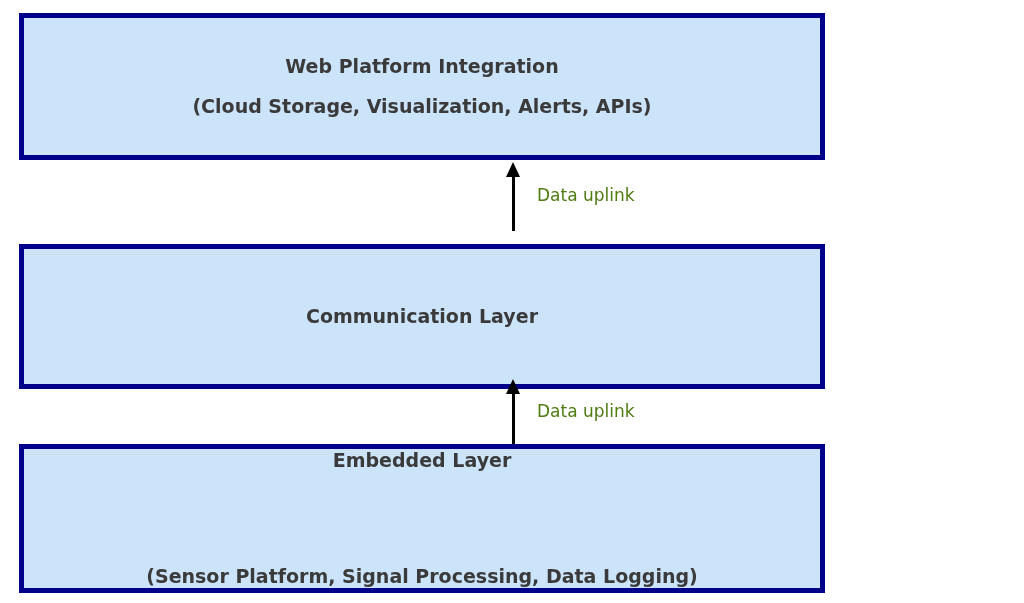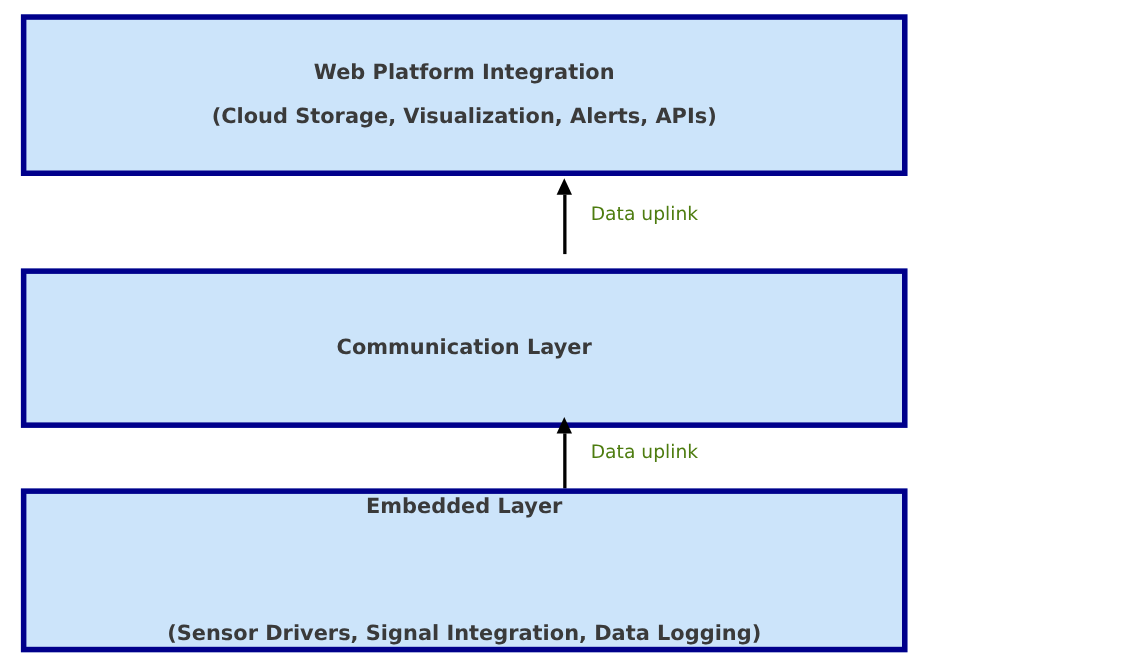--- a/index.html
+++ b/index.html
@@ -93,16 +93,16 @@
   </div>
 
   <div class="arrow arrow-2">
     <div class="arrow-head"></div>
     <div class="arrow-line"></div>
   </div>
   <div class="arrow-label label-2">Data uplink</div>
 
   <div class="layer-box box-embedded">
     <div class="layer-title">Embedded Layer</div>
-    <div class="layer-subtitle">(Sensor Drivers, Signal Integration, Data Logging)</div>
+    <div class="layer-subtitle">(Sensor Platform, Signal Processing, Data Logging)</div>
   </div>
 
 </div>
 
 </body></html>

